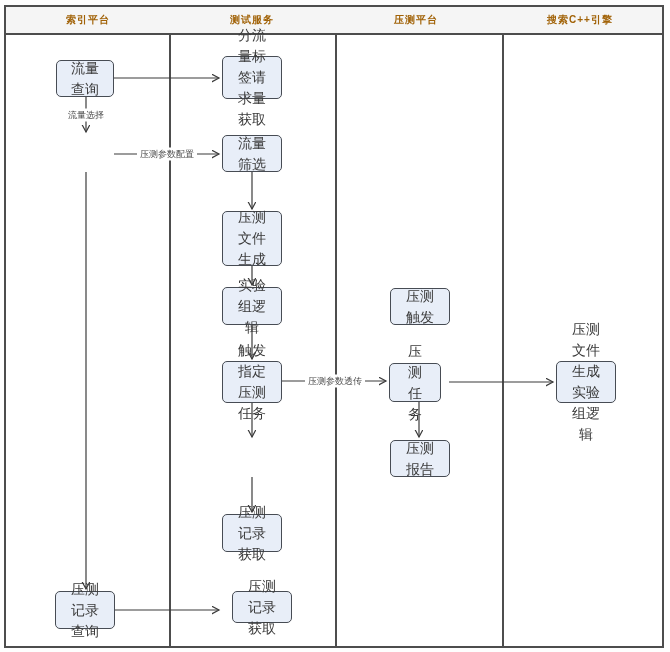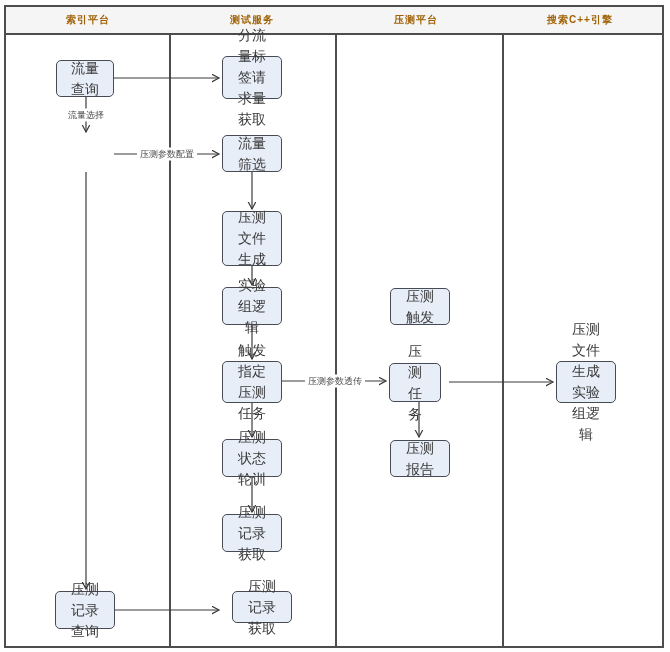--- a/index.html
+++ b/index.html
@@ -70,21 +70,20 @@
   </svg>
 
   <div class="node" style="left:56px;top:60px;width:58px;height:37px">流量查询</div>
   <div class="node" style="left:222px;top:56px;width:60px;height:43px">分流量标签请
 求量获取</div>
   <div class="node" style="left:222px;top:135px;width:60px;height:37px">流量筛选</div>
   <div class="node" style="left:222px;top:211px;width:60px;height:55px">压测文件生成</div>
   <div class="node" style="left:222px;top:287px;width:60px;height:38px">实验组逻辑</div>
   <div class="node" style="left:222px;top:361px;width:60px;height:42px">触发指定压测
 任务</div>
-  <div class="node" style="left:222px;top:439px;width:60px;height:38px">压测状态轮训</div>
   <div class="node" style="left:222px;top:514px;width:60px;height:38px">压测记录获取</div>
   <div class="node" style="left:55px;top:591px;width:60px;height:38px">压测记录查询</div>
   <div class="node" style="left:232px;top:591px;width:60px;height:32px">压测记录获取</div>
   <div class="node" style="left:390px;top:288px;width:60px;height:37px">压测触发</div>
   <div class="node" style="left:389px;top:363px;width:52px;height:39px">压测任务</div>
   <div class="node" style="left:390px;top:440px;width:60px;height:37px">压测报告</div>
   <div class="node" style="left:556px;top:361px;width:60px;height:42px">压测文件生成
 实验组逻辑</div>
 
   <div class="edge-label" style="left:86px;top:115px">流量选择</div>

